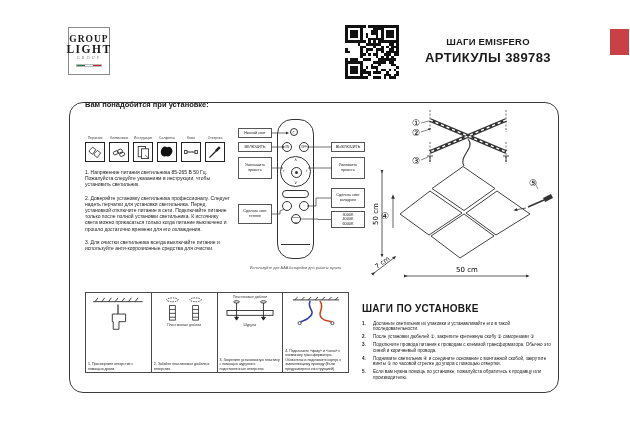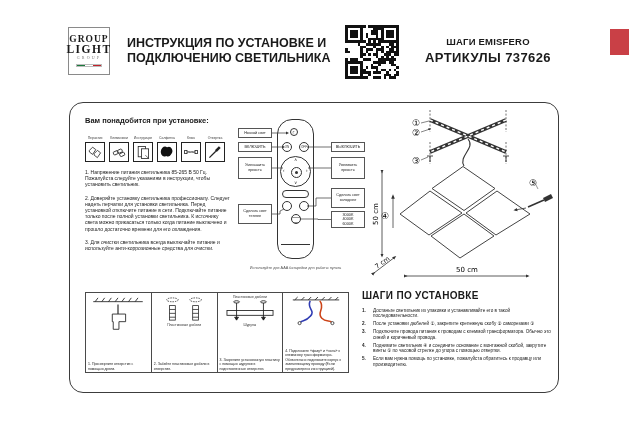--- a/index.html
+++ b/index.html
@@ -23,21 +23,21 @@
   #qr div.on { background:#111; }
   #hdr-right { left:408px; top:36px; width:160px; text-align:center; }
   #hdr-series { font-size:9.5px; font-weight:bold; letter-spacing:0.2px; }
   #hdr-article { font-size:13px; font-weight:bold; margin-top:3px; letter-spacing:0.4px; }
   #red-tab { left:610px; top:29px; width:19px; height:26px; }
 
   
   #frame { left:69px; top:102px; width:490px; height:291px; border:1.6px solid #3c3c3c; border-radius:14px; }
 
   
-  #tools-heading { left:85px; top:116px; font-size:7.5px; font-weight:bold; }
+  #tools-heading { left:85px; top:100px; font-size:7.5px; font-weight:bold; }
   .tool { top:136px; width:20px; }
   .tool .tl { font-size:3.4px; color:#444; text-align:center; height:5px; line-height:5px;
               white-space:nowrap; overflow:visible; }
   .tool .tb { width:20px; height:20px; border:1px solid #222; margin-top:1px;
               display:flex; align-items:center; justify-content:center; }
 
   
   #notes { left:85px; top:169px; width:147px; font-size:5px; line-height:6.2px; }
   #notes p { margin-bottom:7px; }
 
@@ -59,21 +59,21 @@
 
   
   #panels { left:85px; top:292px; width:264px; height:81px; border:1px solid #4a4a4a; display:flex; }
   .panel { flex:1; border-right:1px solid #4a4a4a; padding:2px 2px 1px 2px; display:flex;
            flex-direction:column; align-items:center; }
   .panel:last-child { border-right:none; }
   .pcap { font-size:3.5px; line-height:4.4px; color:#222; width:100%; margin-top:auto; }
   .plab { font-size:3.4px; color:#333; text-align:center; }
 
   
-  #steps { left:362px; top:290px; width:190px; }
+  #steps { left:362px; top:303px; width:190px; }
   #steps-heading { font-size:10px; font-weight:bold; letter-spacing:0.3px; }
   #steps-list { margin-top:7px; display:flex; flex-direction:column; gap:2.6px; }
   .step { display:flex; font-size:4.6px; line-height:5.4px; }
   .step .n { width:11px; font-weight:bold; flex:none; }
   .step .t { flex:1; }
 
   
   #footer { left:0; top:402px; width:630px; text-align:center; font-size:13.5px; font-weight:bold; }
 
   svg text { font-family:"DejaVu Sans","Liberation Sans",sans-serif; }
@@ -87,24 +87,20 @@
     <div id="logo-l1">GROUP</div>
     <div id="logo-l2">LIGHT</div>
     <div id="logo-l3">GROUP</div>
     <div id="logo-flag">
       <div style="background:#1a7a3c"></div>
         <div style="background:#fff"></div>
         <div style="background:#c2222a"></div>
     </div>
   </div>
 
-  <div class="abs" id="hdr-title">
-    <div>ИНСТРУКЦИЯ ПО УСТАНОВКЕ И</div>
-    <div>ПОДКЛЮЧЕНИЮ СВЕТИЛЬНИКА</div>
-  </div>
 
   <div class="abs" id="qr">
       <div class="on"></div>
       <div class="on"></div>
       <div class="on"></div>
       <div class="on"></div>
       <div class="on"></div>
       <div class="on"></div>
       <div class="on"></div>
       <div class="on"></div>
@@ -538,21 +534,21 @@
       <div class="on"></div>
       <div></div>
       <div class="on"></div>
       <div class="on"></div>
       <div class="on"></div>
       <div></div>
     </div>
 
   <div class="abs" id="hdr-right">
     <div id="hdr-series">ШАГИ EMISFERO</div>
-    <div id="hdr-article">АРТИКУЛЫ 737626</div>
+    <div id="hdr-article">АРТИКУЛЫ 389783</div>
   </div>
 
   <div class="abs" id="red-tab" style="background:#c94046"></div>
 
   <div class="abs" id="frame"></div>
 
   <div class="abs" id="tools-heading">Вам понадобится при установке:</div>
 
   <div class="abs tool" style="left:85px">
     <div class="tl">Перчатки</div>

